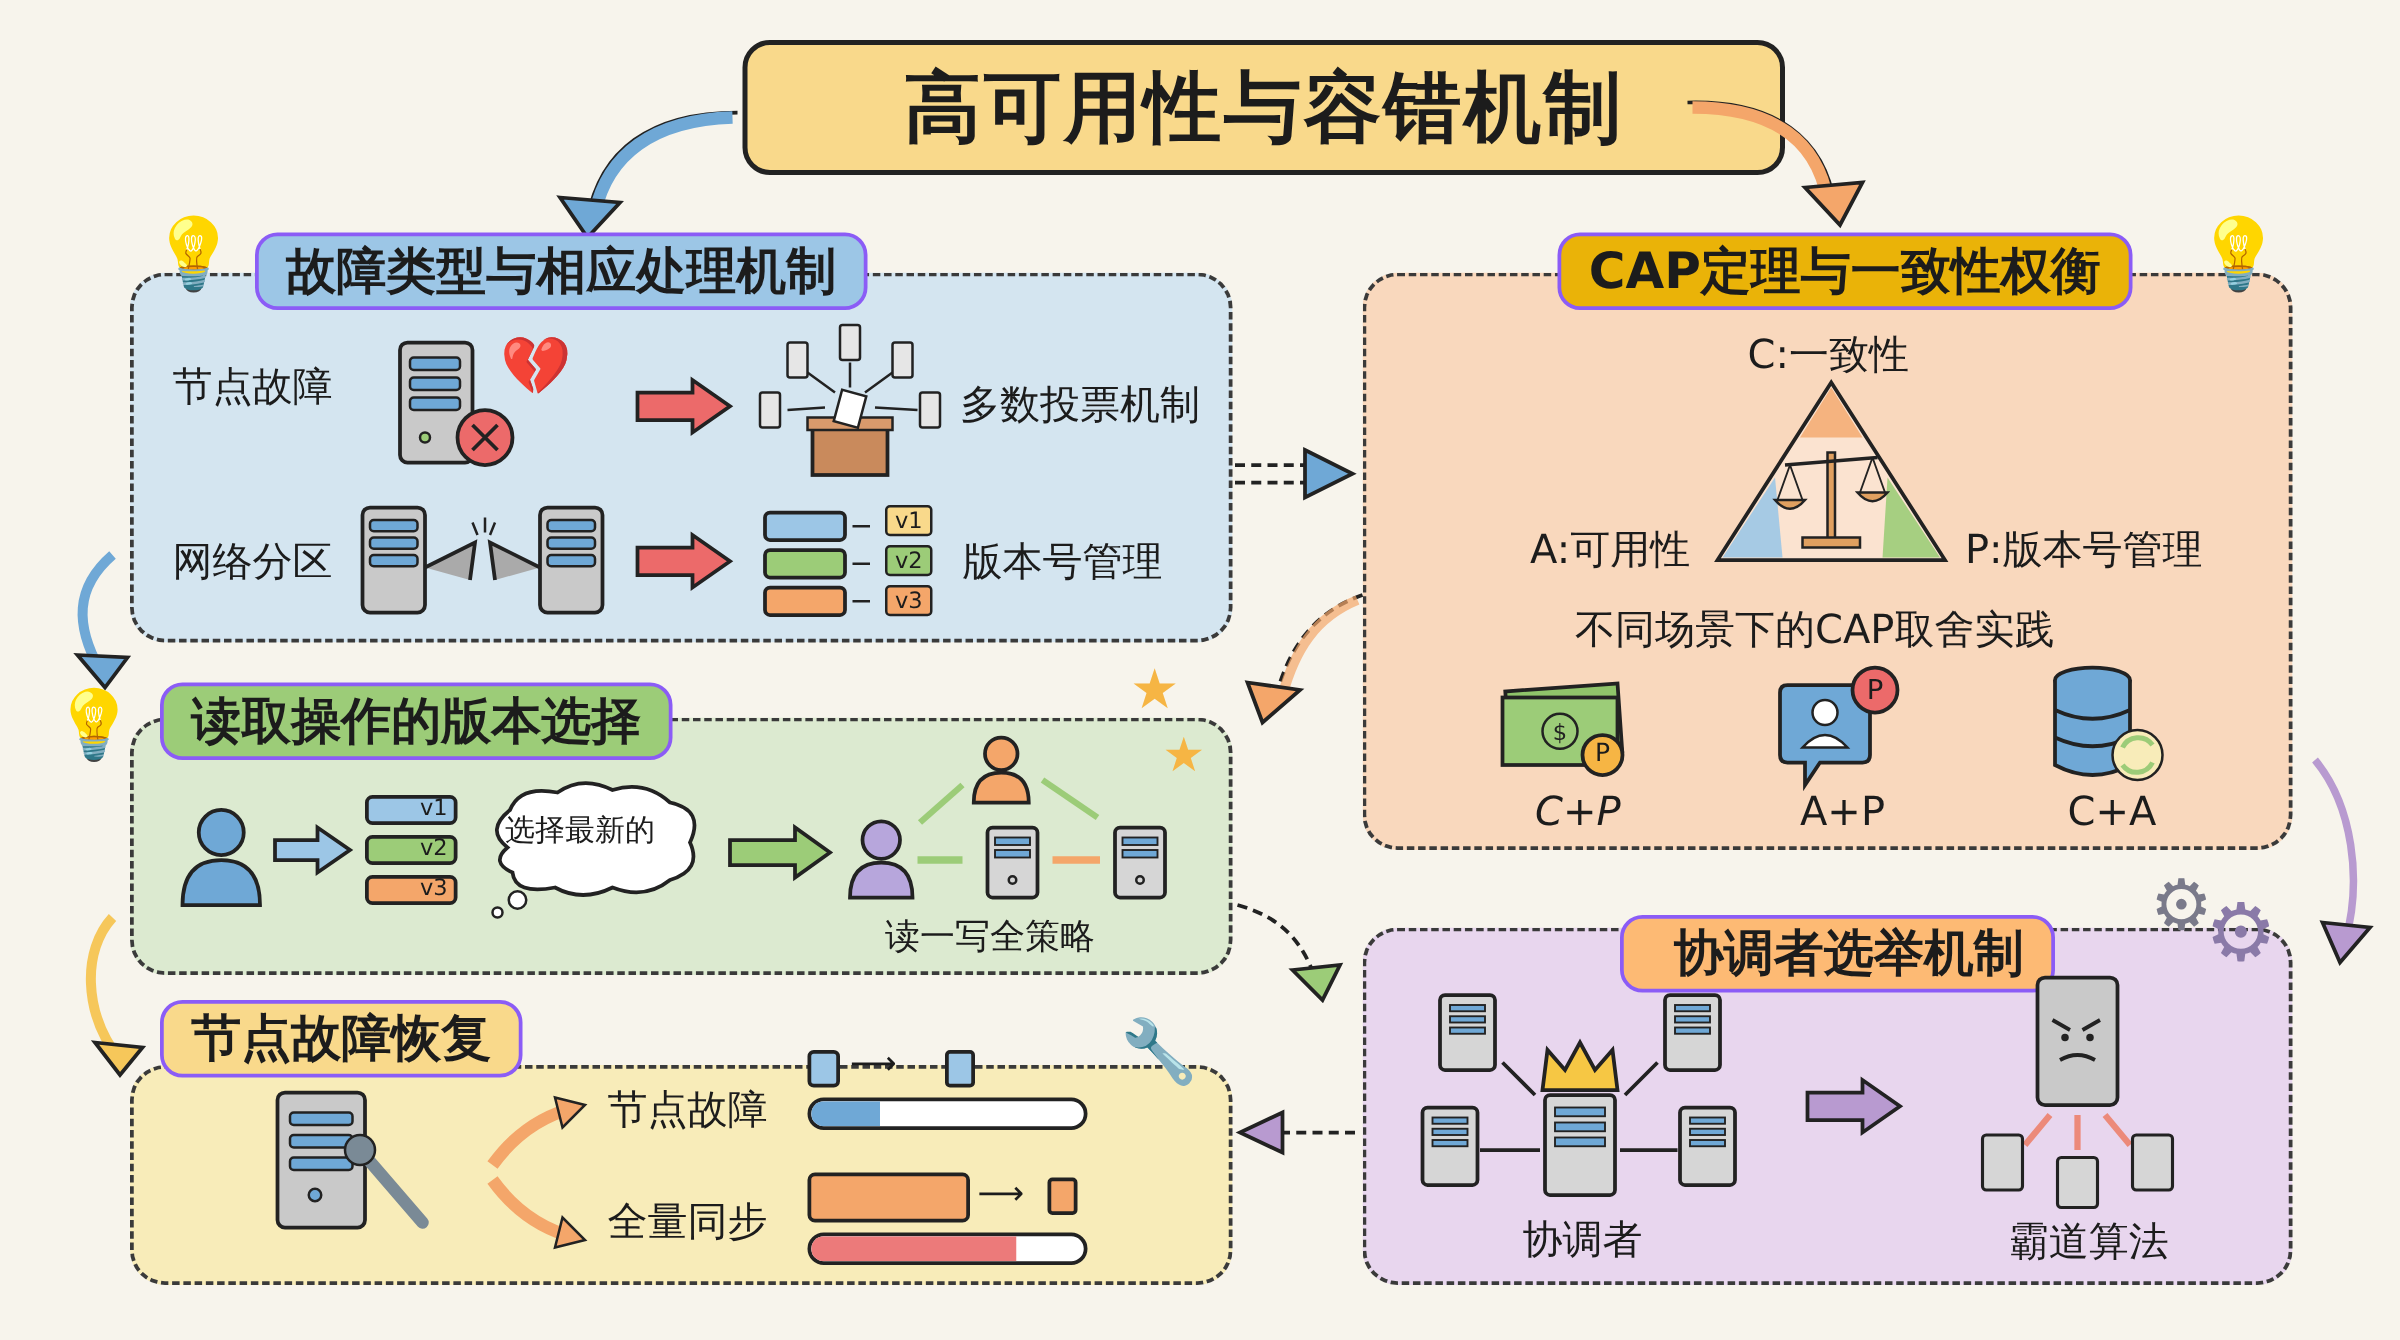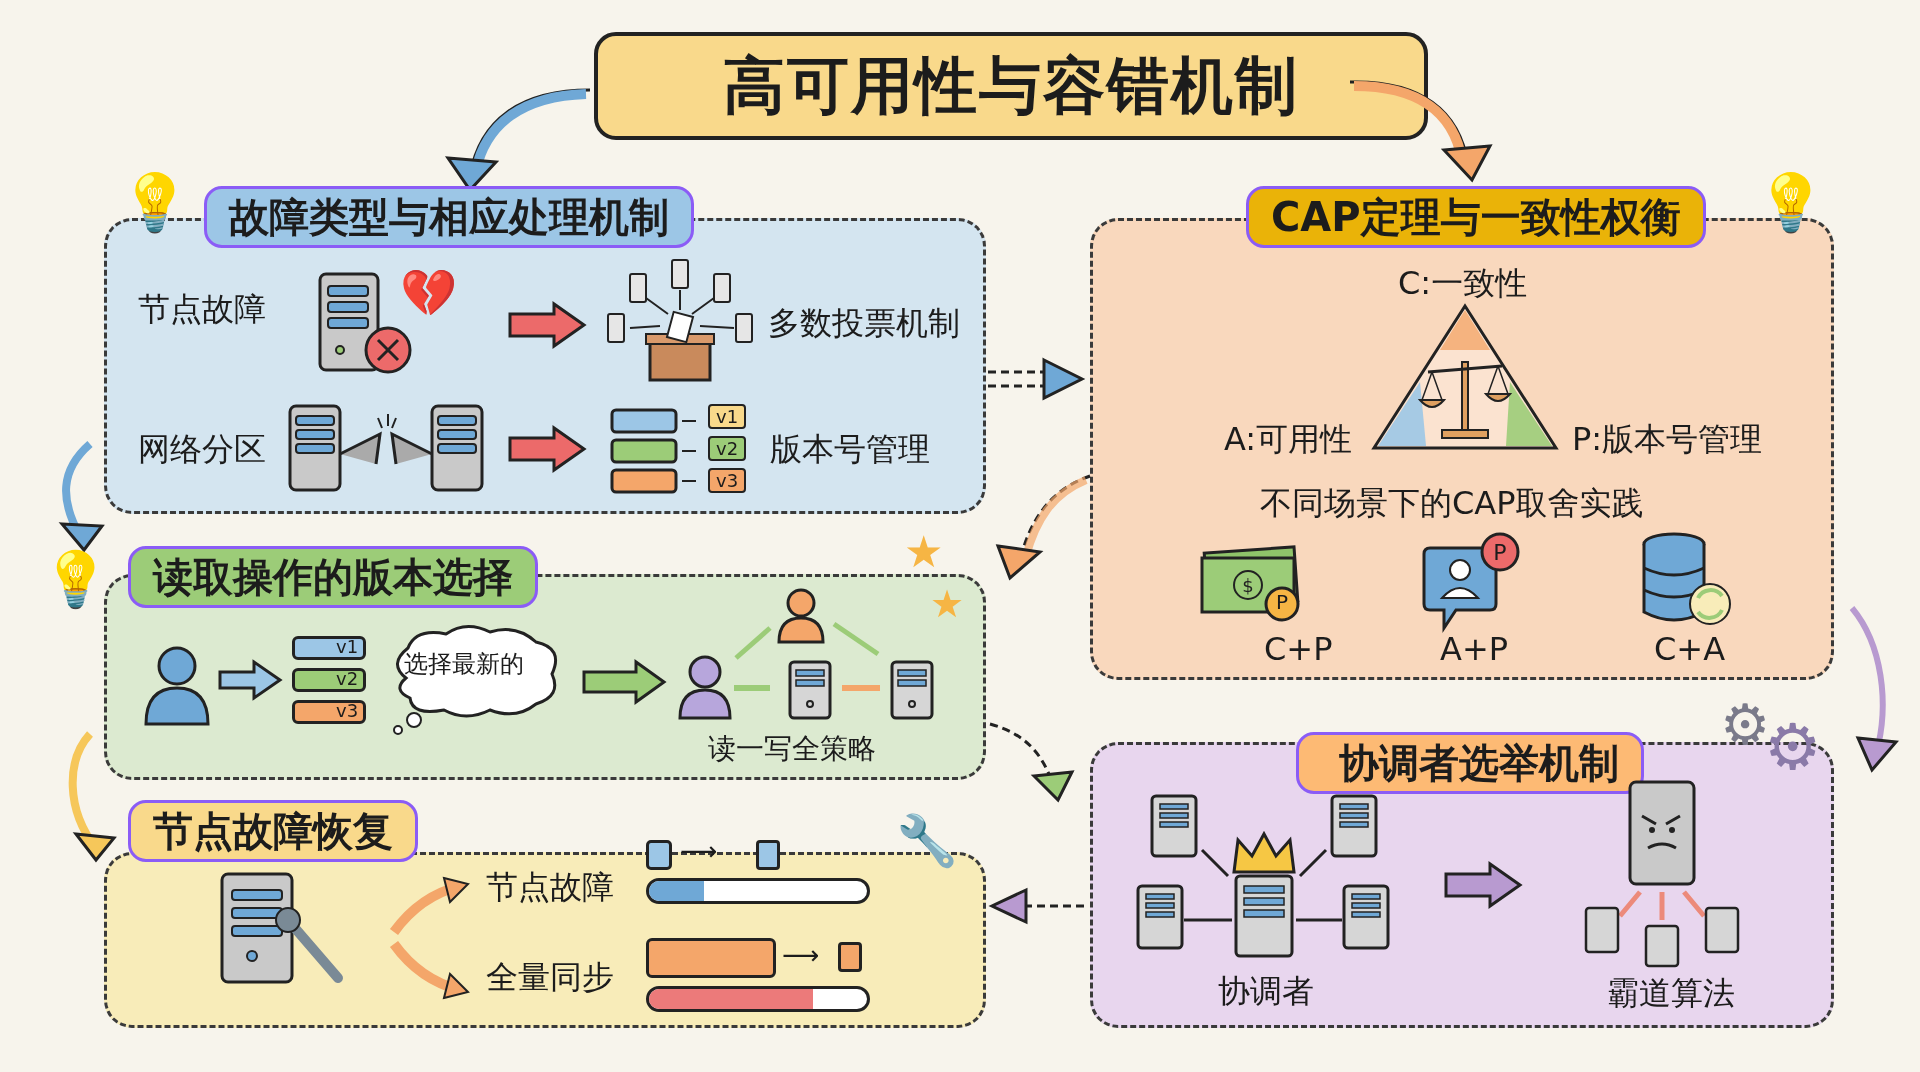--- a/index.html
+++ b/index.html
@@ -165,21 +165,21 @@
   <circle cx="80" cy="20" r="18" fill="#ec6a6a" stroke="#222" stroke-width="3"></circle>
 </svg>
 <div class="abs" style="left:1492px;top:540px;font-size:22px;width:16px;text-align:center;">P</div>
 <svg class="abs" style="left:1640px;top:532px" width="100" height="100">
   <ellipse cx="34" cy="12" rx="30" ry="10" fill="#6fa8d6" stroke="#222" stroke-width="3"></ellipse>
   <path d="M4 12 L4 80 Q34 96 64 80 L64 12" fill="#6fa8d6" stroke="#222" stroke-width="3"></path>
   <path d="M4 36 Q34 50 64 36 M4 58 Q34 72 64 58" fill="none" stroke="#222" stroke-width="3"></path>
   <circle cx="70" cy="72" r="20" fill="#f8ecb9" stroke="#222" stroke-width="2"></circle>
   <path d="M58 66 A 14 14 0 0 1 82 64 M82 78 A 14 14 0 0 1 58 80" fill="none" stroke="#9ccc78" stroke-width="4"></path>
 </svg>
-<div class="lbl" style="left:1264px;top:630px;">C+P</div>
+<div class="lbl" style="left:1228px;top:630px;font-style:italic;">C+P</div>
 <div class="lbl" style="left:1440px;top:630px;">A+P</div>
 <div class="lbl" style="left:1654px;top:630px;">C+A</div>
 
 <svg class="abs" style="left:990px;top:470px" width="110" height="110">
   <path d="M100 6 C 60 20, 40 50, 30 90" stroke="#222" stroke-width="3" fill="none" stroke-dasharray="8 5"></path>
   <path d="M96 10 C 62 24, 46 50, 36 86" stroke="#f4a66a" stroke-width="8" fill="none" opacity="0.7"></path>
   <polygon points="8,76 50,82 20,108" fill="#f4a66a" stroke="#222" stroke-width="3"></polygon>
 </svg>
 
 <svg class="abs" style="left:50px;top:440px" width="60" height="110">

